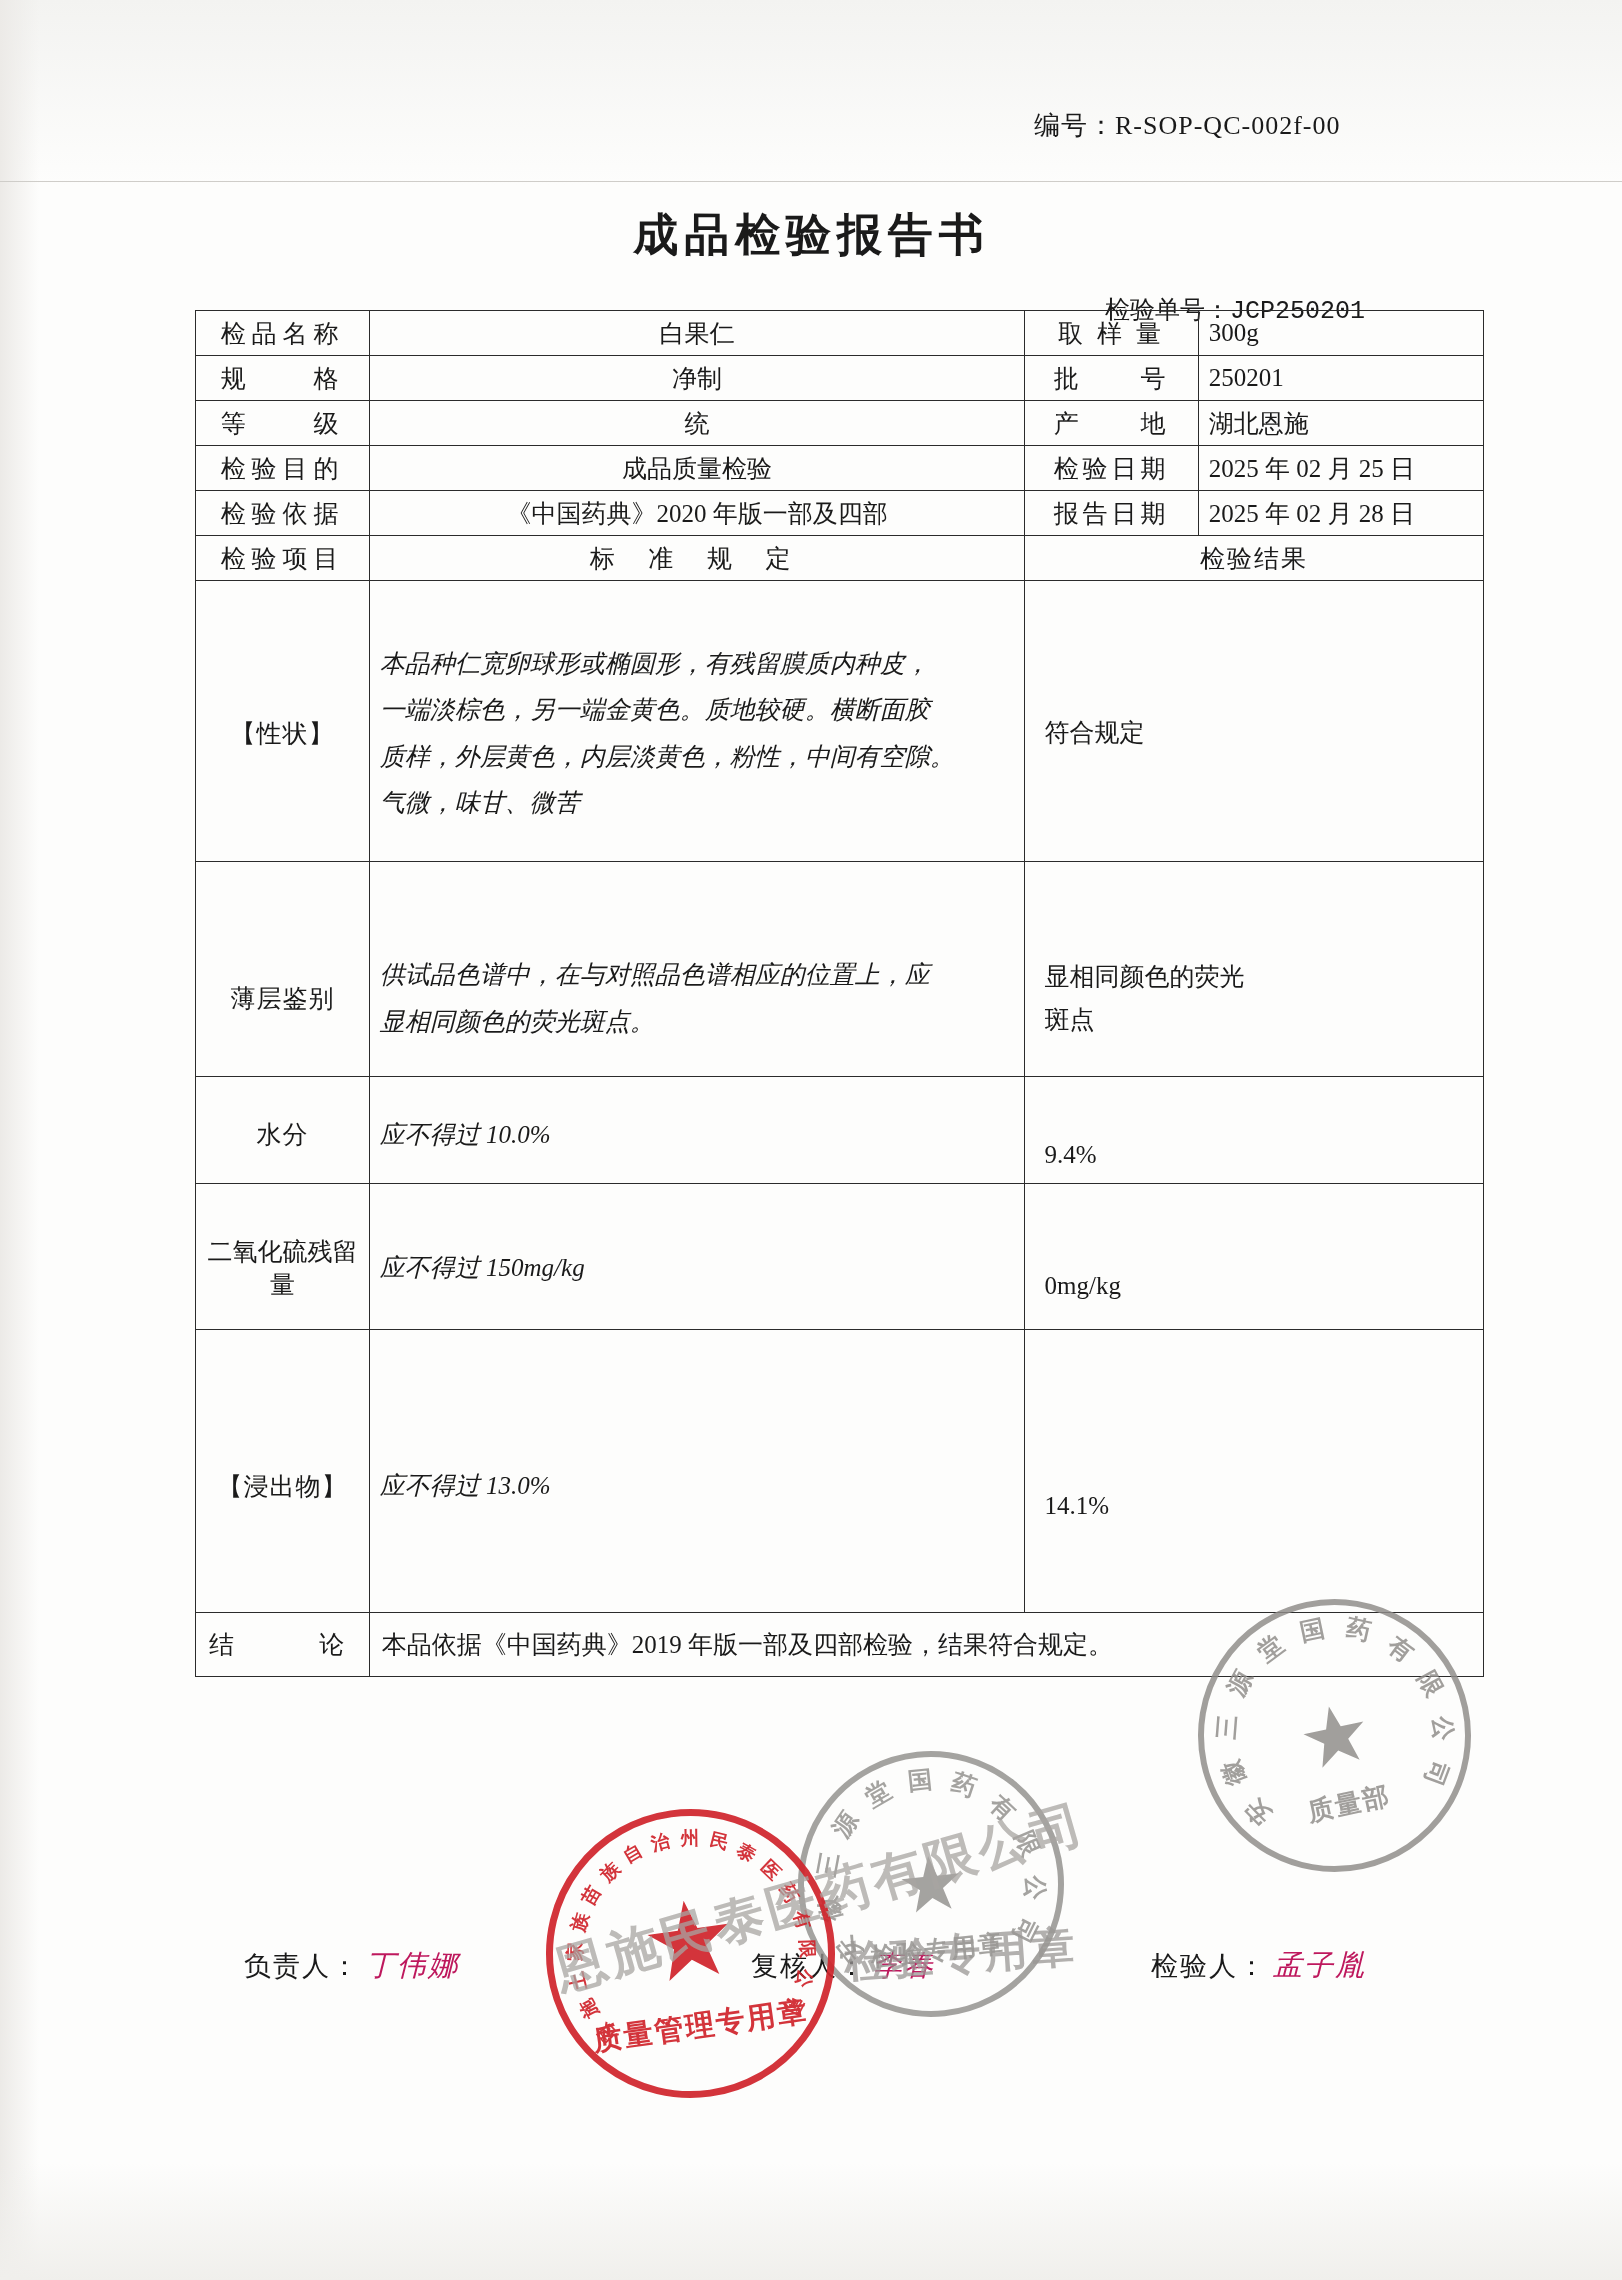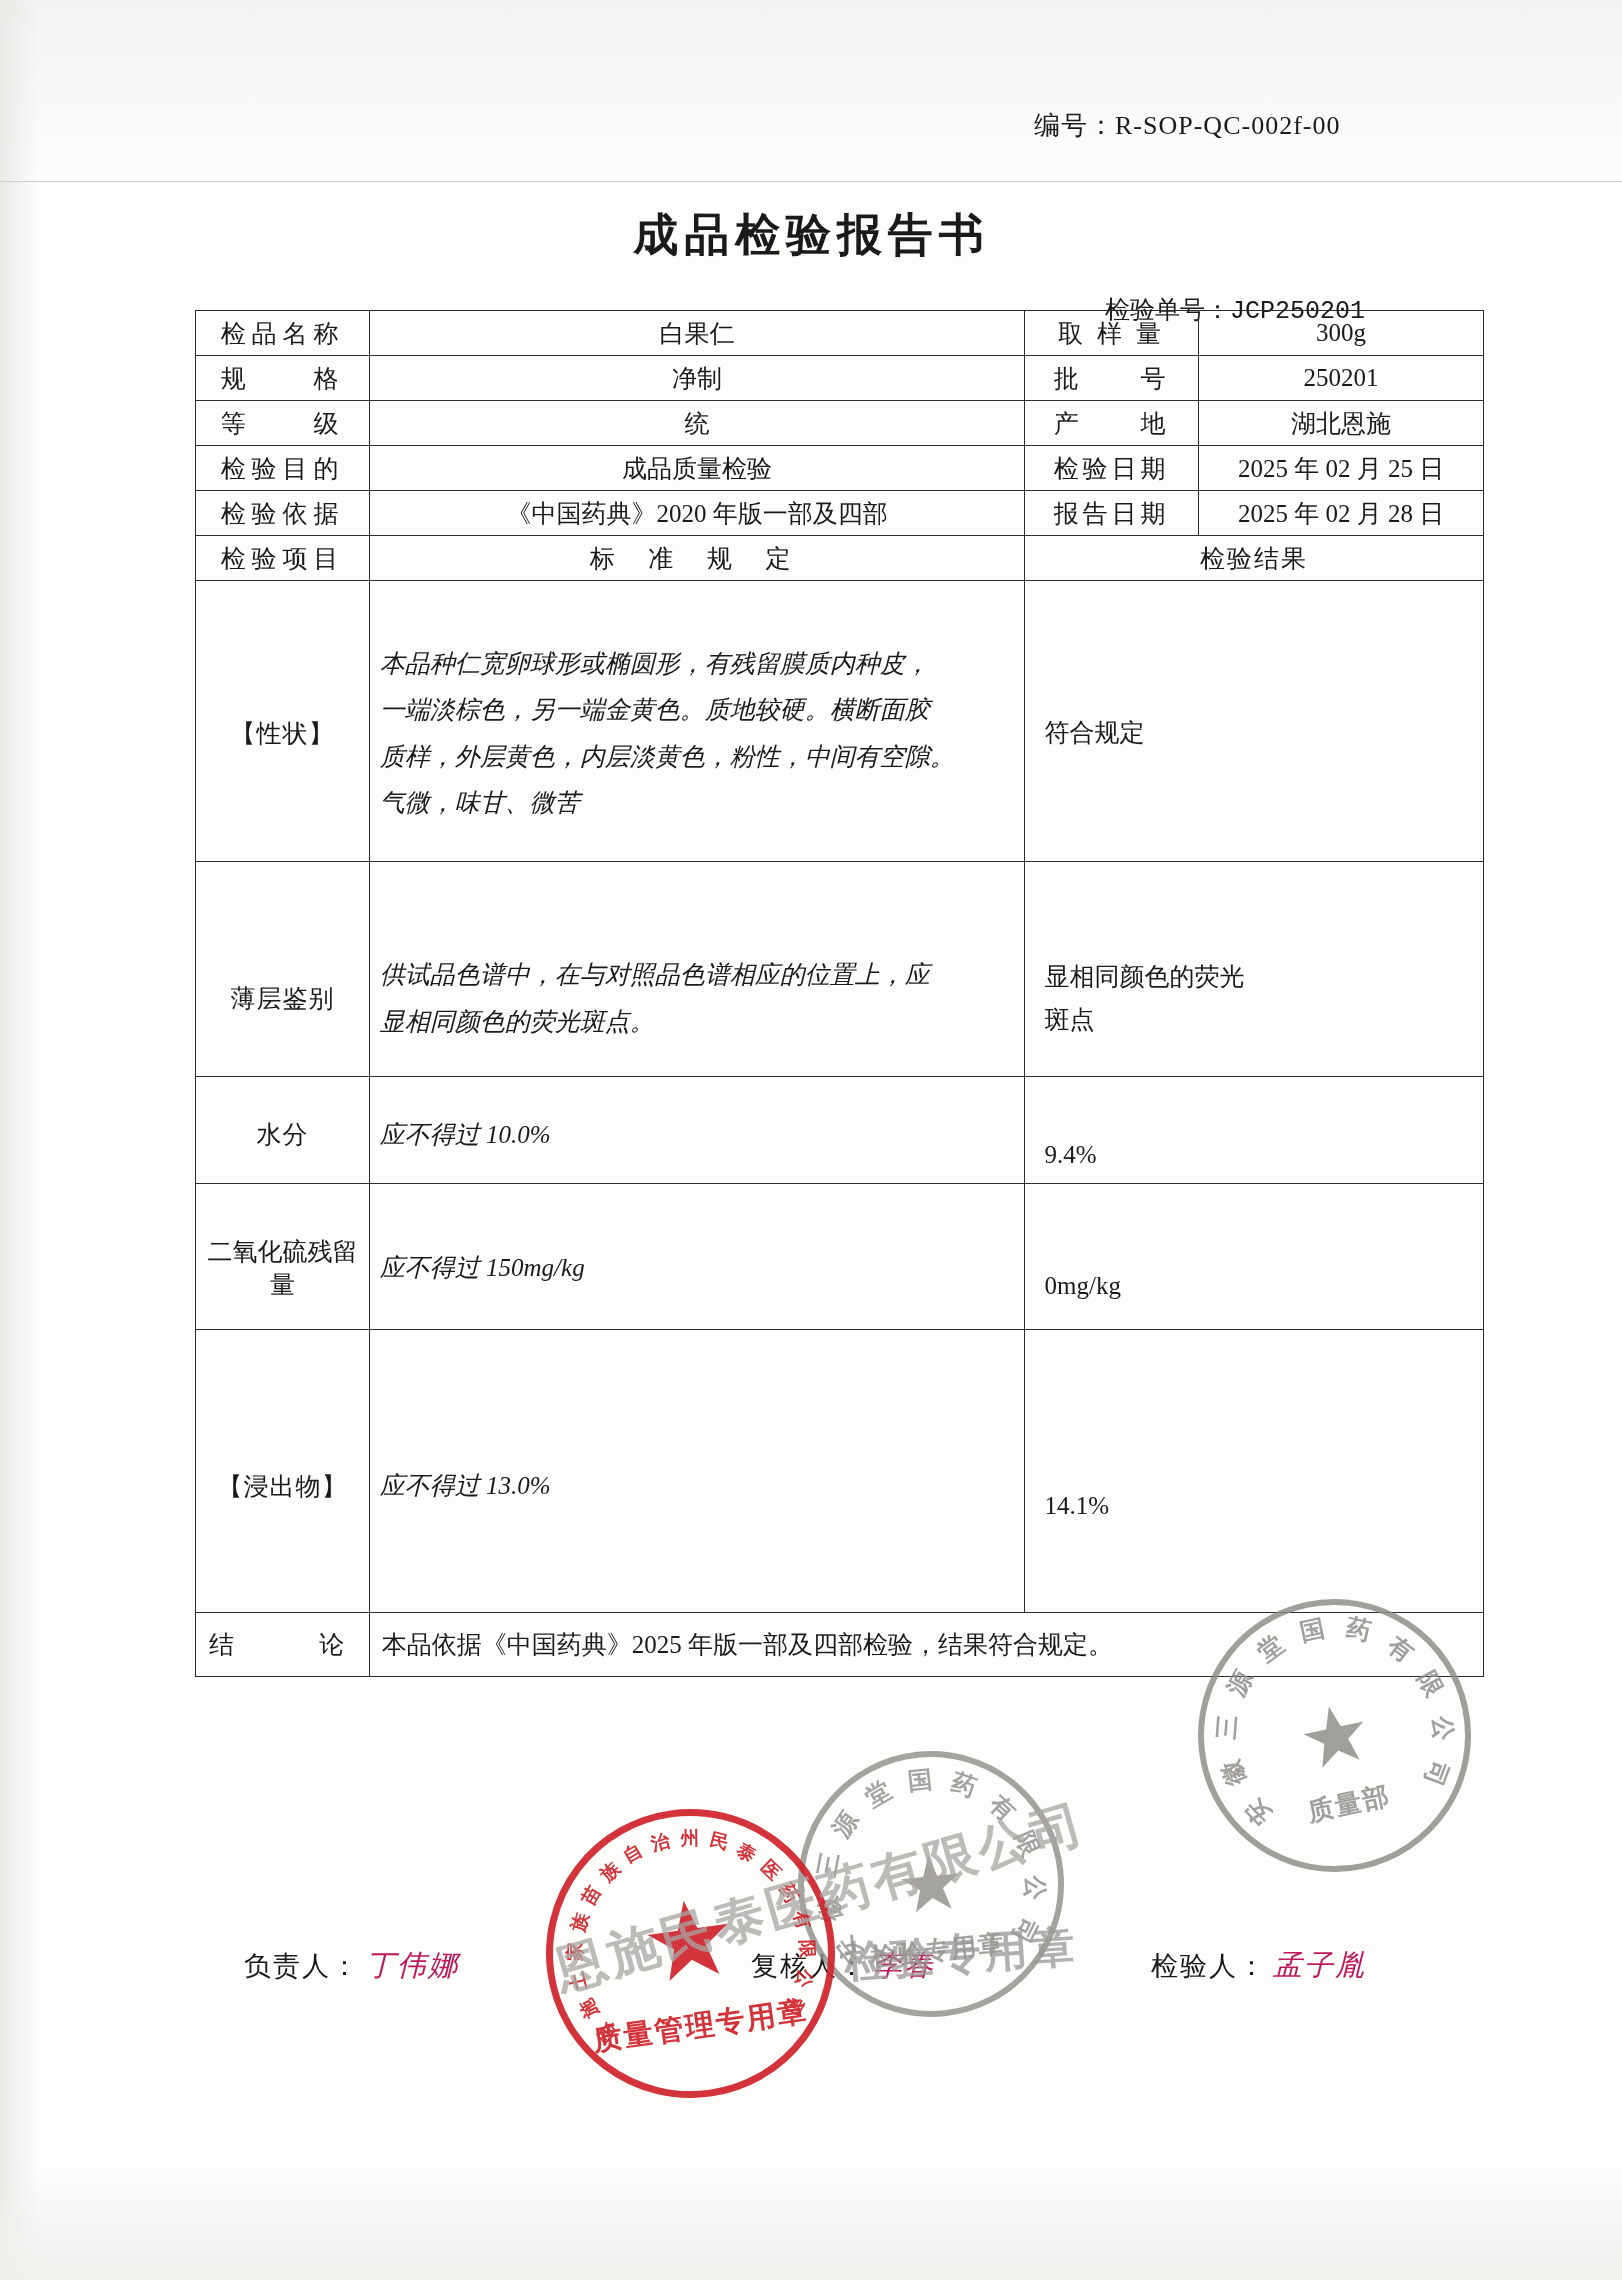--- a/index.html
+++ b/index.html
@@ -104,21 +104,21 @@
     text-align: center;
   }
   .c-label2 {
     width: 174px;
     text-align: center;
     letter-spacing: 3.9px;
     white-space: nowrap;
   }
   .c-val2 {
     width: 285px;
-    text-align: center;
+    text-align: left;
   }
   .row-h { height: 45px; }
 
   .hdr-std {
     text-align: center;
     letter-spacing: 13.7px;
     font-weight: normal;
   }
   .hdr-res {
     text-align: center;
@@ -382,21 +382,21 @@
         <td class="body-cell" style="padding-top:31px !important;">
           <span class="sect-inner">应不得过 13.0%</span>
         </td>
         <td class="result-cell" colspan="2" style="padding-top:70px !important;">
           <span class="sect-inner">14.1%</span>
         </td>
       </tr>
 
       <tr style="height:64px">
         <td class="c-label concl-label">结　　论</td>
-        <td class="concl-text" colspan="3">本品依据《中国药典》2025 年版一部及四部检验，结果符合规定。</td>
+        <td class="concl-text" colspan="3">本品依据《中国药典》2019 年版一部及四部检验，结果符合规定。</td>
       </tr>
     </tbody>
   </table>
 
   <div class="sign-row">
     <div class="sign sign-1">
       <span class="lbl">负责人：</span><span class="hand">丁伟娜</span>
     </div>
     <div class="sign sign-2">
       <span class="lbl">复核人：</span><span class="hand">李春</span>

